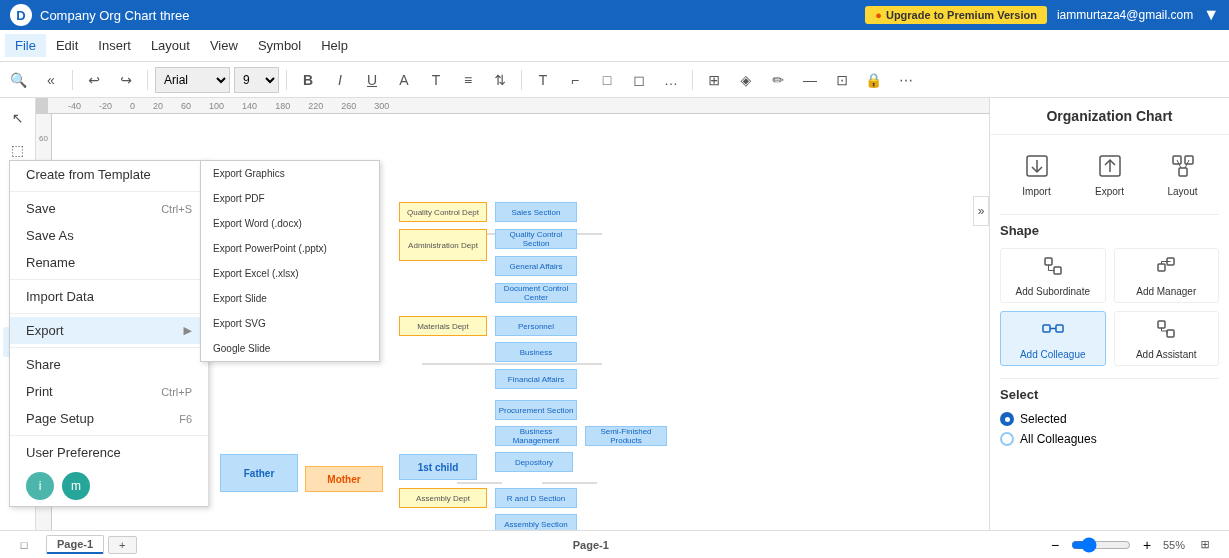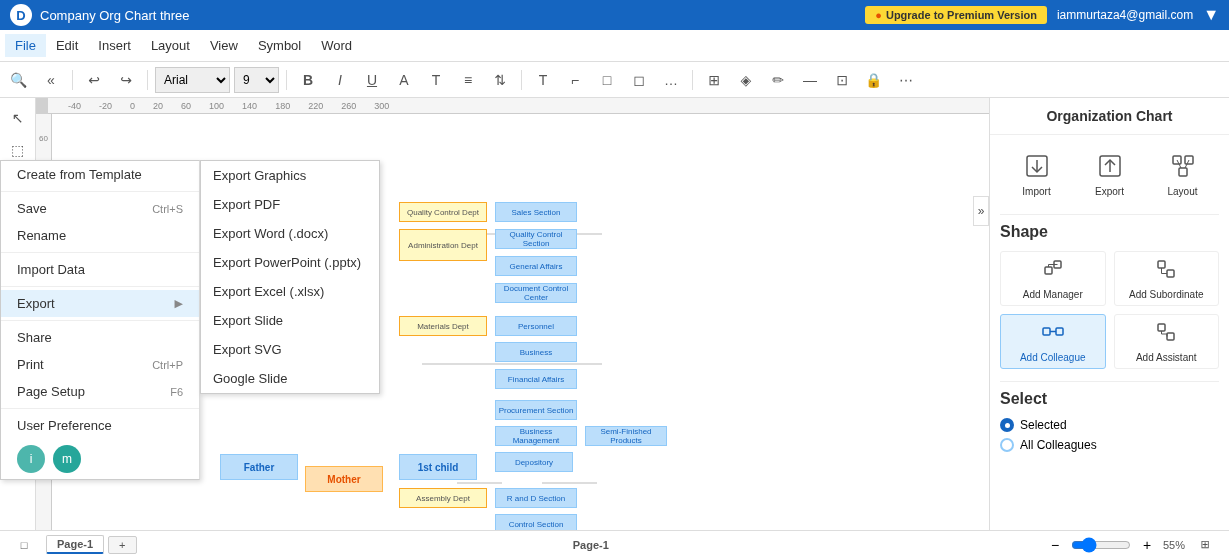--- a/index.html
+++ b/index.html
@@ -49,40 +49,40 @@
     }
     .font-size-select {
       width: 45px; height: 26px; border: 1px solid #ccc; font-size: 12px; padding: 0 4px;
     }
 
     
     #main-area { display: flex; height: calc(558px - 30px - 32px - 36px); }
 
     
     #file-menu-dropdown {
-      position: absolute; top: 62px; left: 0; width: 200px;
+      position: absolute; top: 62px; left: 9px; width: 200px;
       background: white; border: 1px solid #ccc; border-right: 1px solid #ddd;
       z-index: 100; box-shadow: 2px 2px 5px rgba(0,0,0,0.15);
     }
     .file-menu-item {
       padding: 6px 16px; font-size: 13px; cursor: pointer; color: #333;
       display: flex; justify-content: space-between; align-items: center;
     }
     .file-menu-separator { height: 1px; background: #eee; margin: 3px 0; }
     .file-menu-shortcut { color: #888; font-size: 11px; }
     .file-menu-arrow { color: #888; font-size: 11px; }
     .file-menu-item.active-item { background: #e3f2fd; }
 
     
     #export-submenu {
       position: absolute; top: 62px; left: 200px; width: 180px;
       background: white; border: 1px solid #ccc; z-index: 101;
       box-shadow: 2px 2px 5px rgba(0,0,0,0.15);
     }
-    .export-item { padding: 7px 12px; font-size: 13px; cursor: pointer; color: #333; }
+    .export-item { padding: 7px 12px; font-size: 10px; cursor: pointer; color: #333; }
 
     
     #left-sidebar {
       width: 36px; background: white; border-right: 1px solid #ddd;
       display: flex; flex-direction: column; align-items: center; padding-top: 5px; gap: 2px;
     }
     .side-tool-btn {
       width: 30px; height: 30px; border: none; background: transparent;
       cursor: pointer; display: flex; align-items: center; justify-content: center;
       font-size: 14px; color: #555; border-radius: 3px;
@@ -127,21 +127,21 @@
       position: absolute; right: 240px; top: 98px;
       width: 16px; height: 30px; background: white; border: 1px solid #ddd;
       cursor: pointer; display: flex; align-items: center; justify-content: center;
       font-size: 12px; color: #555; z-index: 10;
     }
     #org-chart-title {
       text-align: center; font-size: 14px; font-weight: bold; color: #333;
       padding: 10px; border-bottom: 1px solid #eee;
     }
     #right-panel-content { padding: 10px; overflow-y: auto; flex: 1; }
-    .panel-section-title { font-size: 16px; font-weight: bold; color: #333; margin: 8px 0 10px 0; }
+    .panel-section-title { font-size: 13px; font-weight: bold; color: #333; margin: 8px 0 10px 0; }
     .panel-actions { display: flex; justify-content: space-around; margin-bottom: 12px; }
     .panel-action-btn {
       display: flex; flex-direction: column; align-items: center; gap: 4px;
       cursor: pointer; font-size: 10px; color: #333; padding: 5px;
     }
     .panel-action-icon {
       width: 32px; height: 32px; display: flex; align-items: center; justify-content: center;
       font-size: 18px; color: #555;
     }
     .panel-divider { height: 1px; background: #eee; margin: 8px 0; }
@@ -198,21 +198,21 @@
   </div>
 </div>
 
 <div id="menu-bar">
   <div class="menu-item active">File</div>
   <div class="menu-item">Edit</div>
   <div class="menu-item">Insert</div>
   <div class="menu-item">Layout</div>
   <div class="menu-item">View</div>
   <div class="menu-item">Symbol</div>
-  <div class="menu-item">Word</div>
+  <div class="menu-item">Help</div>
 </div>
 
 <div id="toolbar">
   <button class="toolbar-btn">🔍</button>
   <button class="toolbar-btn">«</button>
   <div class="toolbar-separator"></div>
   <button class="toolbar-btn">↩</button>
   <button class="toolbar-btn">↪</button>
   <div class="toolbar-separator"></div>
   <select class="font-select">
@@ -247,20 +247,21 @@
 
 <div id="main-area" style="position:relative; display:flex; height: calc(558px - 30px - 32px - 36px - 28px);">
 
   <div id="file-menu-dropdown">
     <div class="file-menu-item">Create from Template</div>
     <div class="file-menu-separator"></div>
     <div class="file-menu-item">
       <span>Save</span>
         <span class="file-menu-shortcut">Ctrl+S</span>
     </div>
+    <div class="file-menu-item">Save As</div>
     <div class="file-menu-item">Rename</div>
     <div class="file-menu-separator"></div>
     <div class="file-menu-item">Import Data</div>
     <div class="file-menu-separator"></div>
     <div class="file-menu-item active-item">
       <span>Export</span>
         <span class="file-menu-arrow">▶</span>
     </div>
     <div class="file-menu-separator"></div>
     <div class="file-menu-item">Share</div>
@@ -348,23 +349,23 @@
       <div class="org-node node-yellow" style="left:347px;top:202px;width:88px;height:20px;font-size:8px;">Materials Dept</div>
       <div class="org-node node-blue" style="left:443px;top:202px;width:82px;height:20px;font-size:8px;">Personnel</div>
       <div class="org-node node-blue" style="left:443px;top:228px;width:82px;height:20px;font-size:8px;">Business</div>
       <div class="org-node node-blue" style="left:443px;top:255px;width:82px;height:20px;font-size:8px;">Financial Affairs</div>
       <div class="org-node node-blue" style="left:443px;top:286px;width:82px;height:20px;font-size:8px;">Procurement Section</div>
       <div class="org-node node-blue" style="left:443px;top:312px;width:82px;height:20px;font-size:8px;">Business Management</div>
       <div class="org-node node-blue" style="left:533px;top:312px;width:82px;height:20px;font-size:8px;">Semi-Finished Products</div>
       <div class="org-node node-blue" style="left:443px;top:338px;width:78px;height:20px;font-size:8px;">Depository</div>
       <div class="org-node node-yellow" style="left:347px;top:374px;width:88px;height:20px;font-size:8px;">Assembly Dept</div>
       <div class="org-node node-blue" style="left:443px;top:374px;width:82px;height:20px;font-size:8px;">R and D Section</div>
-      <div class="org-node node-blue" style="left:443px;top:400px;width:82px;height:20px;font-size:8px;">Control Section</div>
-
-      <div class="org-node node-blue" style="left:168px;top:340px;width:78px;height:26px;font-size:10px;font-weight:bold;">Father</div>
+      <div class="org-node node-blue" style="left:443px;top:400px;width:82px;height:20px;font-size:8px;">Assembly Section</div>
+
+      <div class="org-node node-blue" style="left:168px;top:340px;width:78px;height:38px;font-size:10px;font-weight:bold;">Father</div>
       <div class="org-node node-orange" style="left:253px;top:352px;width:78px;height:26px;font-size:10px;font-weight:bold;">Mother</div>
       <div class="org-node node-blue" style="left:347px;top:340px;width:78px;height:26px;font-size:10px;font-weight:bold;">1st child</div>
     </div>
   </div>
 
   <div id="right-panel-collapse">»</div>
 
   <div id="right-panel">
     <div id="org-chart-title">Organization Chart</div>
     <div id="right-panel-content">
@@ -405,38 +406,38 @@
       </div>
 
       <div class="panel-divider"></div>
 
       <div class="shape-section">
         <div class="panel-section-title">Shape</div>
         <div class="shape-actions">
           <div class="shape-btn">
             <div class="shape-icon">
               <svg width="24" height="24" viewBox="0 0 24 24" fill="none">
+                  <rect x="4" y="4" width="7" height="7" rx="1" stroke="#555" stroke-width="1.5" fill="none"></rect>
+                  <rect x="13" y="13" width="7" height="7" rx="1" stroke="#555" stroke-width="1.5" fill="none"></rect>
+                  <line x1="7.5" y1="11" x2="7.5" y2="16.5" stroke="#555" stroke-width="1"></line>
+                  <line x1="7.5" y1="16.5" x2="13" y2="16.5" stroke="#555" stroke-width="1"></line>
+                </svg>
+            </div>
+            <span>Add Subordinate</span>
+          </div>
+          <div class="shape-btn">
+            <div class="shape-icon">
+              <svg width="24" height="24" viewBox="0 0 24 24" fill="none">
                   <rect x="4" y="10" width="7" height="7" rx="1" stroke="#555" stroke-width="1.5" fill="none"></rect>
                   <rect x="13" y="4" width="7" height="7" rx="1" stroke="#555" stroke-width="1.5" fill="none"></rect>
                   <line x1="7.5" y1="10" x2="7.5" y2="7.5" stroke="#555" stroke-width="1"></line>
                   <line x1="7.5" y1="7.5" x2="16.5" y2="7.5" stroke="#555" stroke-width="1"></line>
                 </svg>
             </div>
             <span>Add Manager</span>
-          </div>
-          <div class="shape-btn">
-            <div class="shape-icon">
-              <svg width="24" height="24" viewBox="0 0 24 24" fill="none">
-                  <rect x="4" y="4" width="7" height="7" rx="1" stroke="#555" stroke-width="1.5" fill="none"></rect>
-                  <rect x="13" y="13" width="7" height="7" rx="1" stroke="#555" stroke-width="1.5" fill="none"></rect>
-                  <line x1="7.5" y1="11" x2="7.5" y2="16.5" stroke="#555" stroke-width="1"></line>
-                  <line x1="7.5" y1="16.5" x2="13" y2="16.5" stroke="#555" stroke-width="1"></line>
-                </svg>
-            </div>
-            <span>Add Subordinate</span>
           </div>
           <div class="shape-btn highlighted">
             <div class="shape-icon">
               <svg width="24" height="24" viewBox="0 0 24 24" fill="none">
                   <rect x="2" y="8" width="7" height="7" rx="1" stroke="#1565c0" stroke-width="1.5" fill="#e3f2fd"></rect>
                   <rect x="15" y="8" width="7" height="7" rx="1" stroke="#1565c0" stroke-width="1.5" fill="#e3f2fd"></rect>
                   <line x1="9" y1="11.5" x2="15" y2="11.5" stroke="#1565c0" stroke-width="1.5"></line>
                 </svg>
             </div>
             <span style="color:#1565c0;">Add Colleague</span>

